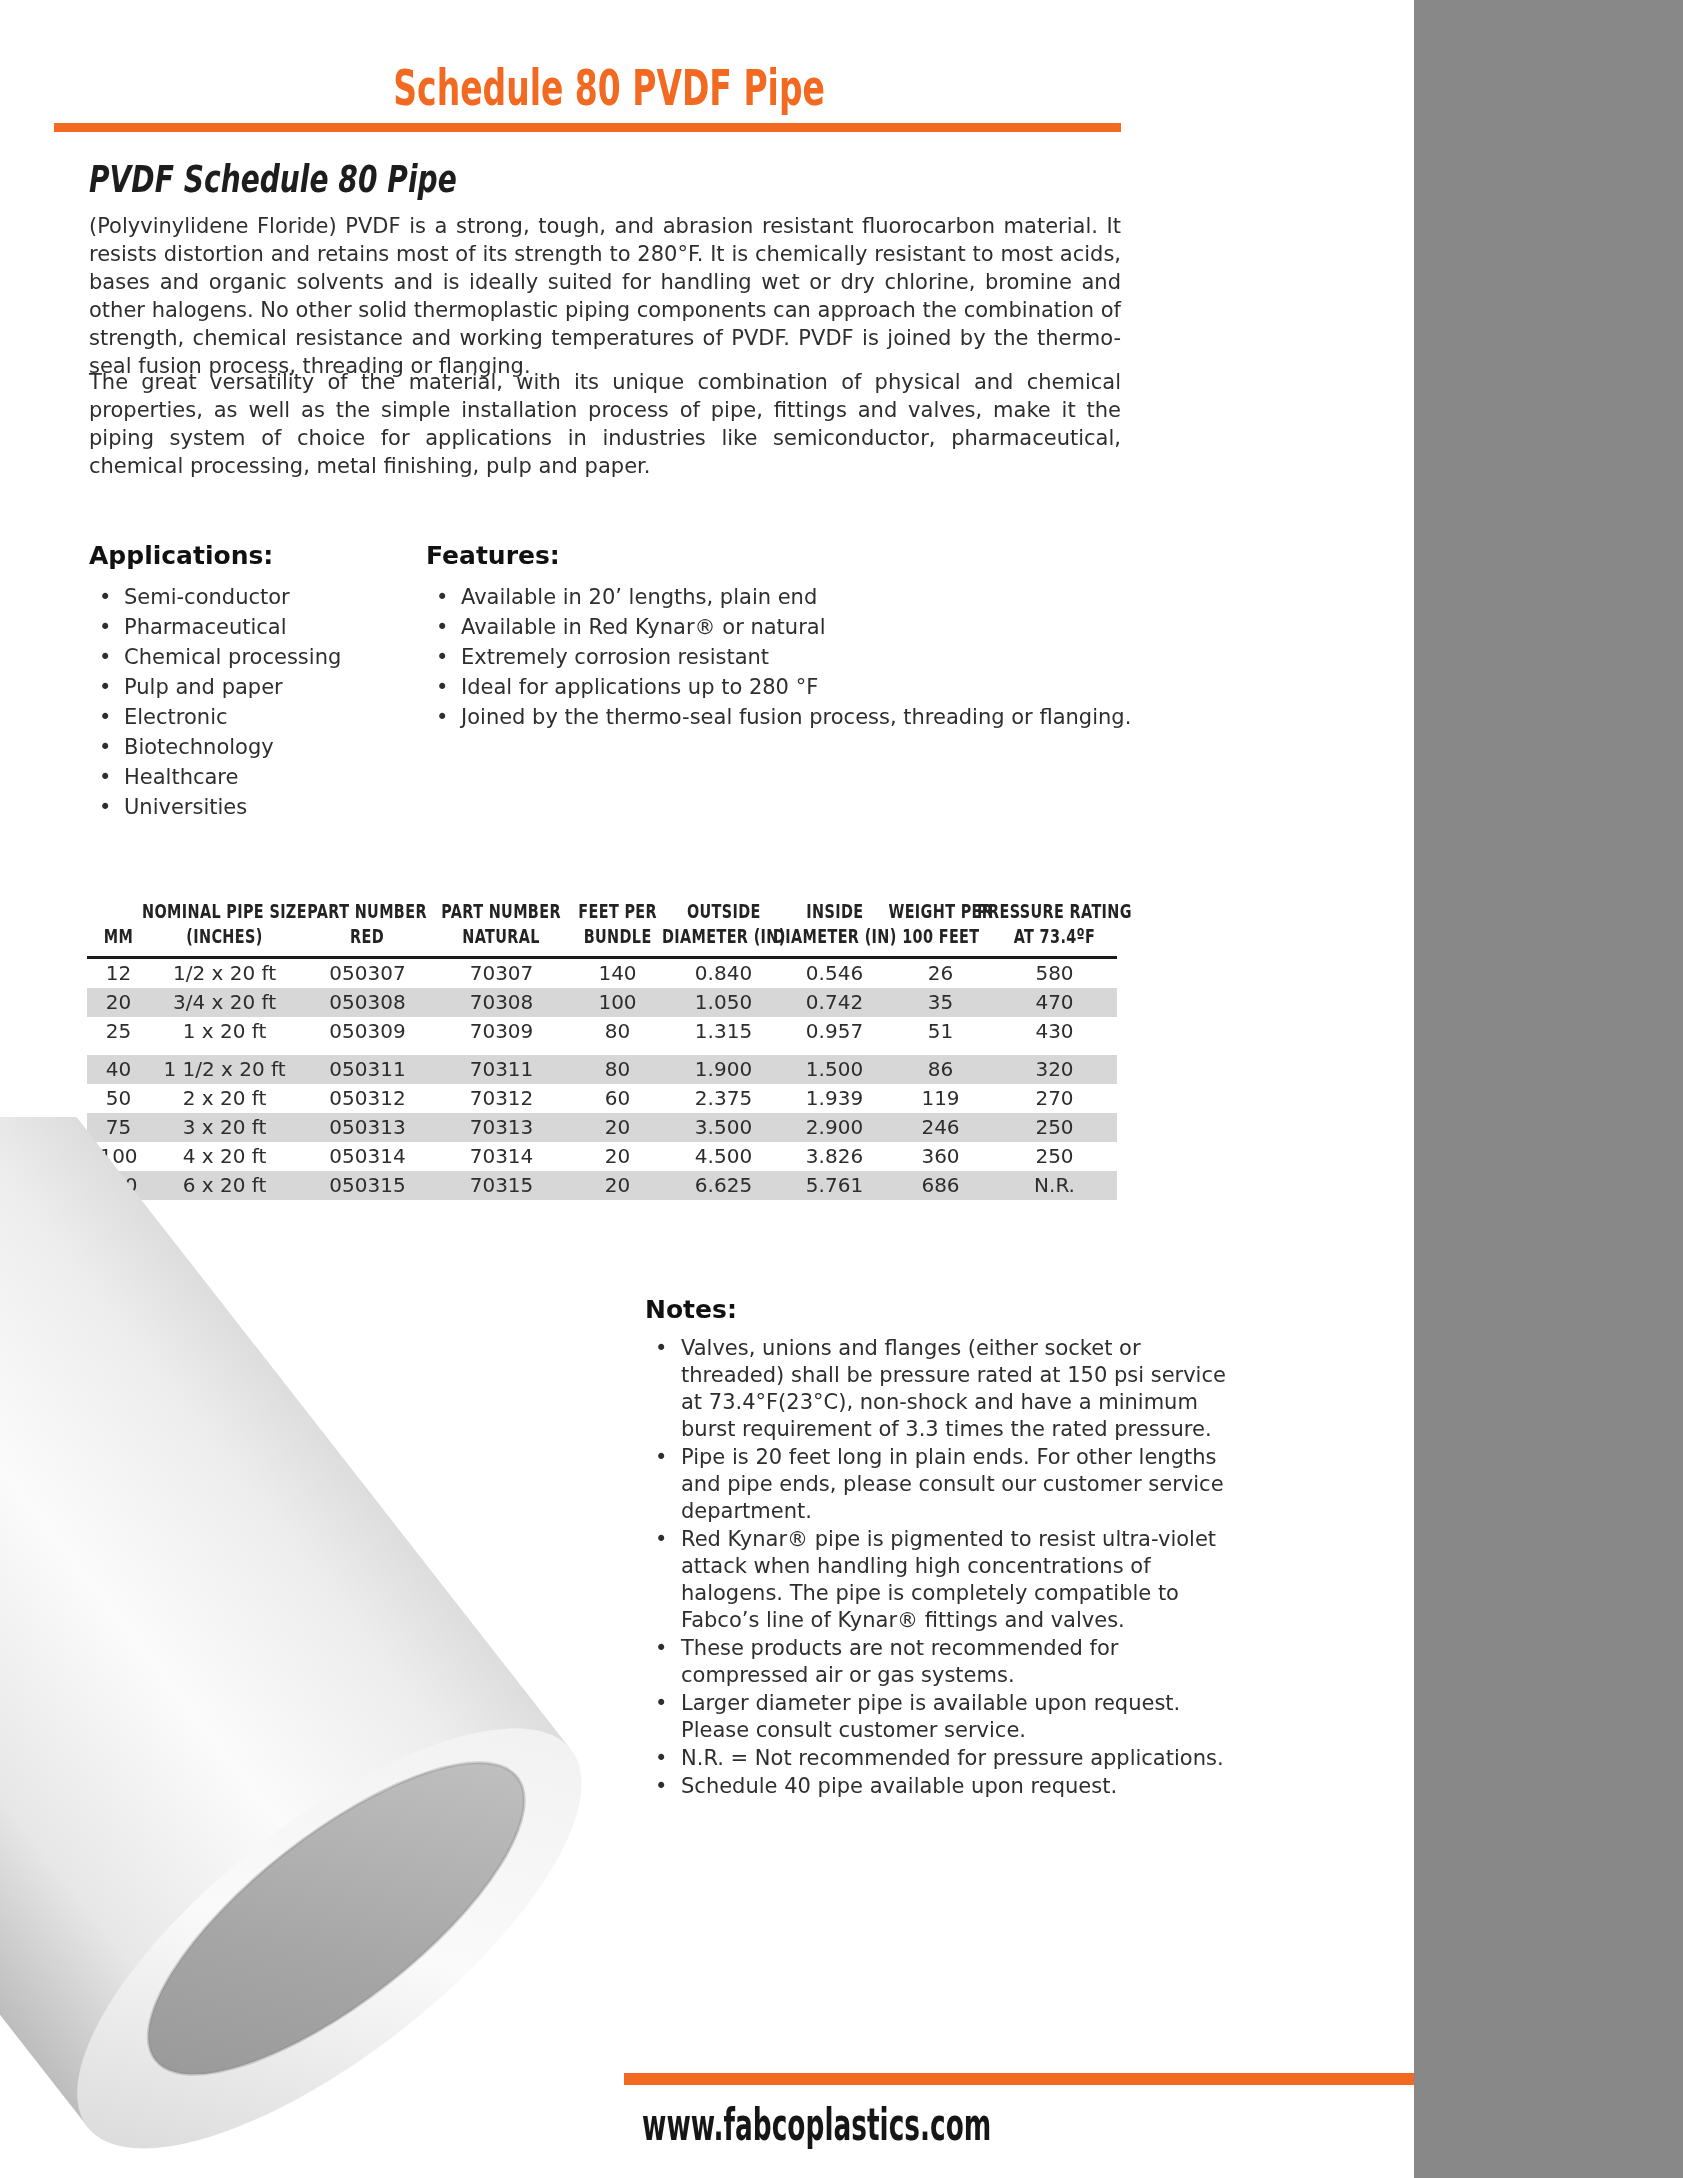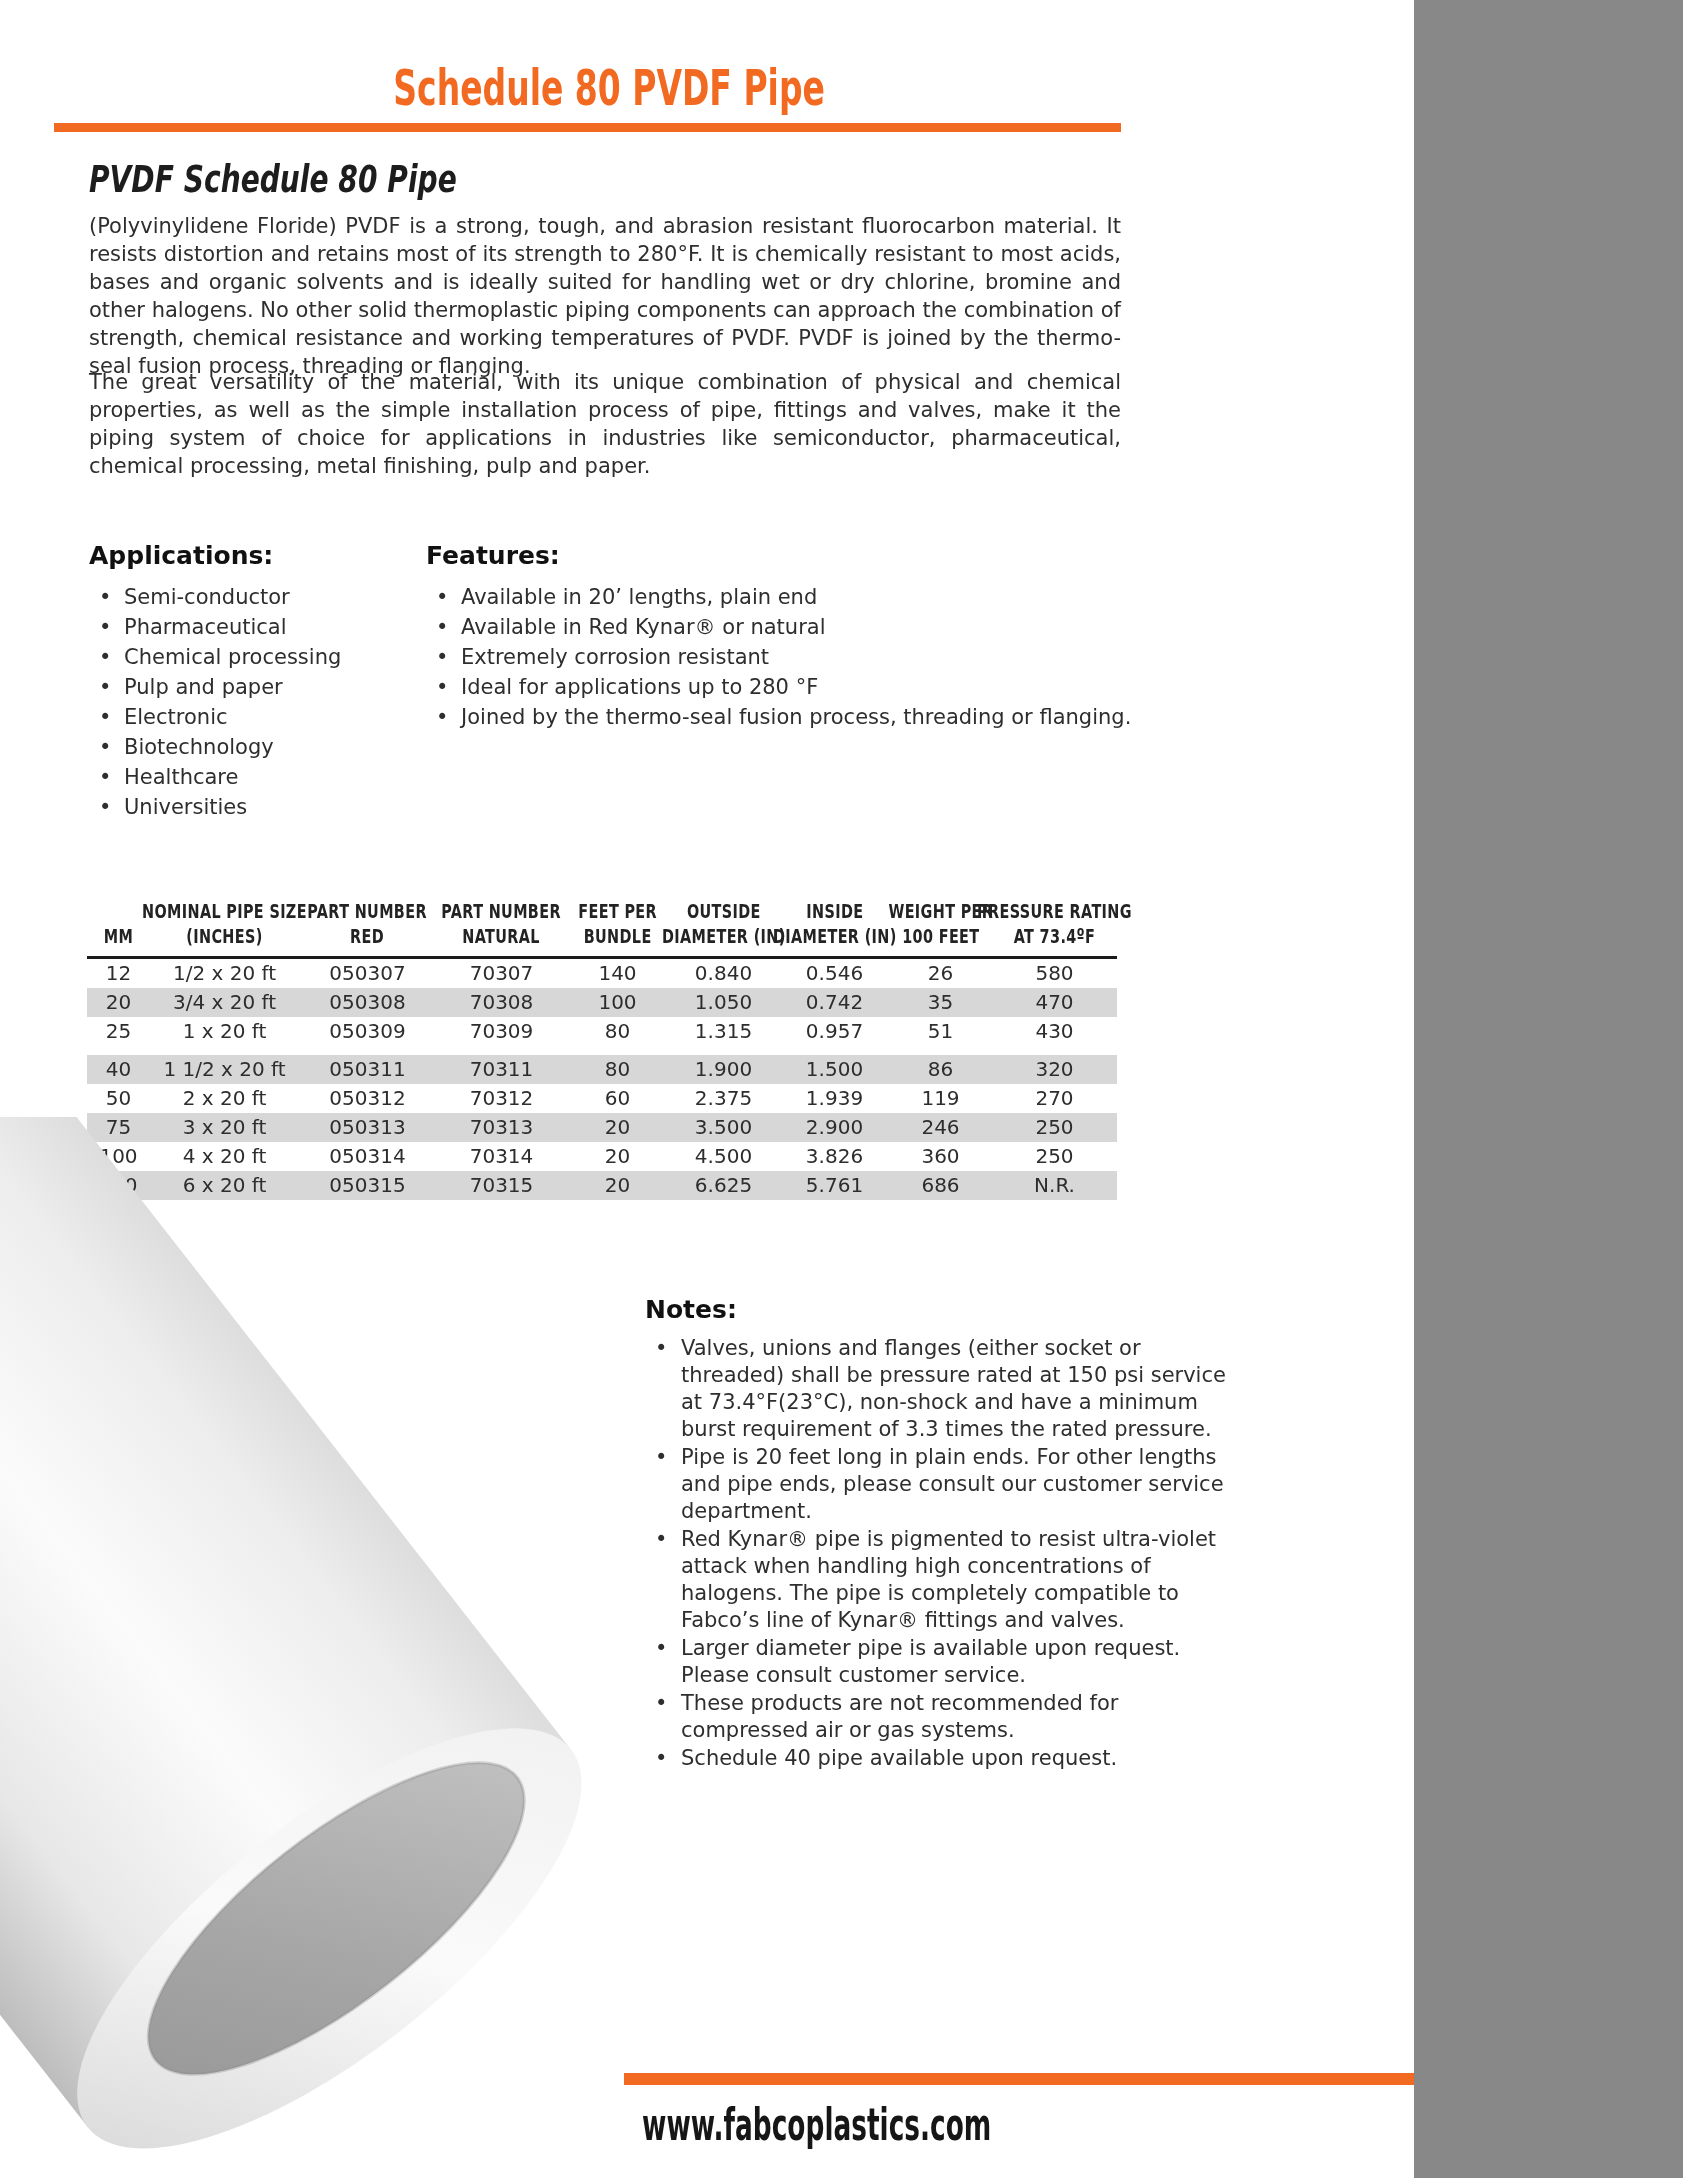--- a/index.html
+++ b/index.html
@@ -241,22 +241,23 @@
           <div>N.R.</div>
         </div>
       </div>
   </div>
 
   <div id="notes-head">Notes:</div>
   <ul id="notes-list">
       <li>Valves, unions and flanges (either socket or threaded) shall be pressure rated at 150 psi service at 73.4°F(23°C), non-shock and have a minimum burst requirement of 3.3 times the rated pressure.</li>
       <li>Pipe is 20 feet long in plain ends. For other lengths and pipe ends, please consult our customer service department.</li>
       <li>Red Kynar® pipe is pigmented to resist ultra-violet attack when handling high concentrations of halogens. The pipe is completely compatible to Fabco’s line of Kynar® fittings and valves.</li>
+      <li>These products are not recommended for compressed air or gas systems.</li>
       <li>Larger diameter pipe is available upon request. Please consult customer service.</li>
-      <li>These products are not recommended for compressed air or gas systems.</li>
+      <li>N.R. = Not recommended for pressure applications.</li>
       <li>Schedule 40 pipe available upon request.</li>
     </ul>
 
   <svg class="pipe-art" viewBox="0 0 662 1072">
     <defs>
       <linearGradient id="bodyGrad" gradientUnits="userSpaceOnUse" x1="101" y1="1021" x2="589" y2="639">
         <stop offset="0" stop-color="#bdbdbd"></stop>
         <stop offset="0.22" stop-color="#e7e7e7"></stop>
         <stop offset="0.55" stop-color="#fbfbfb"></stop>
         <stop offset="0.85" stop-color="#ededed"></stop>

